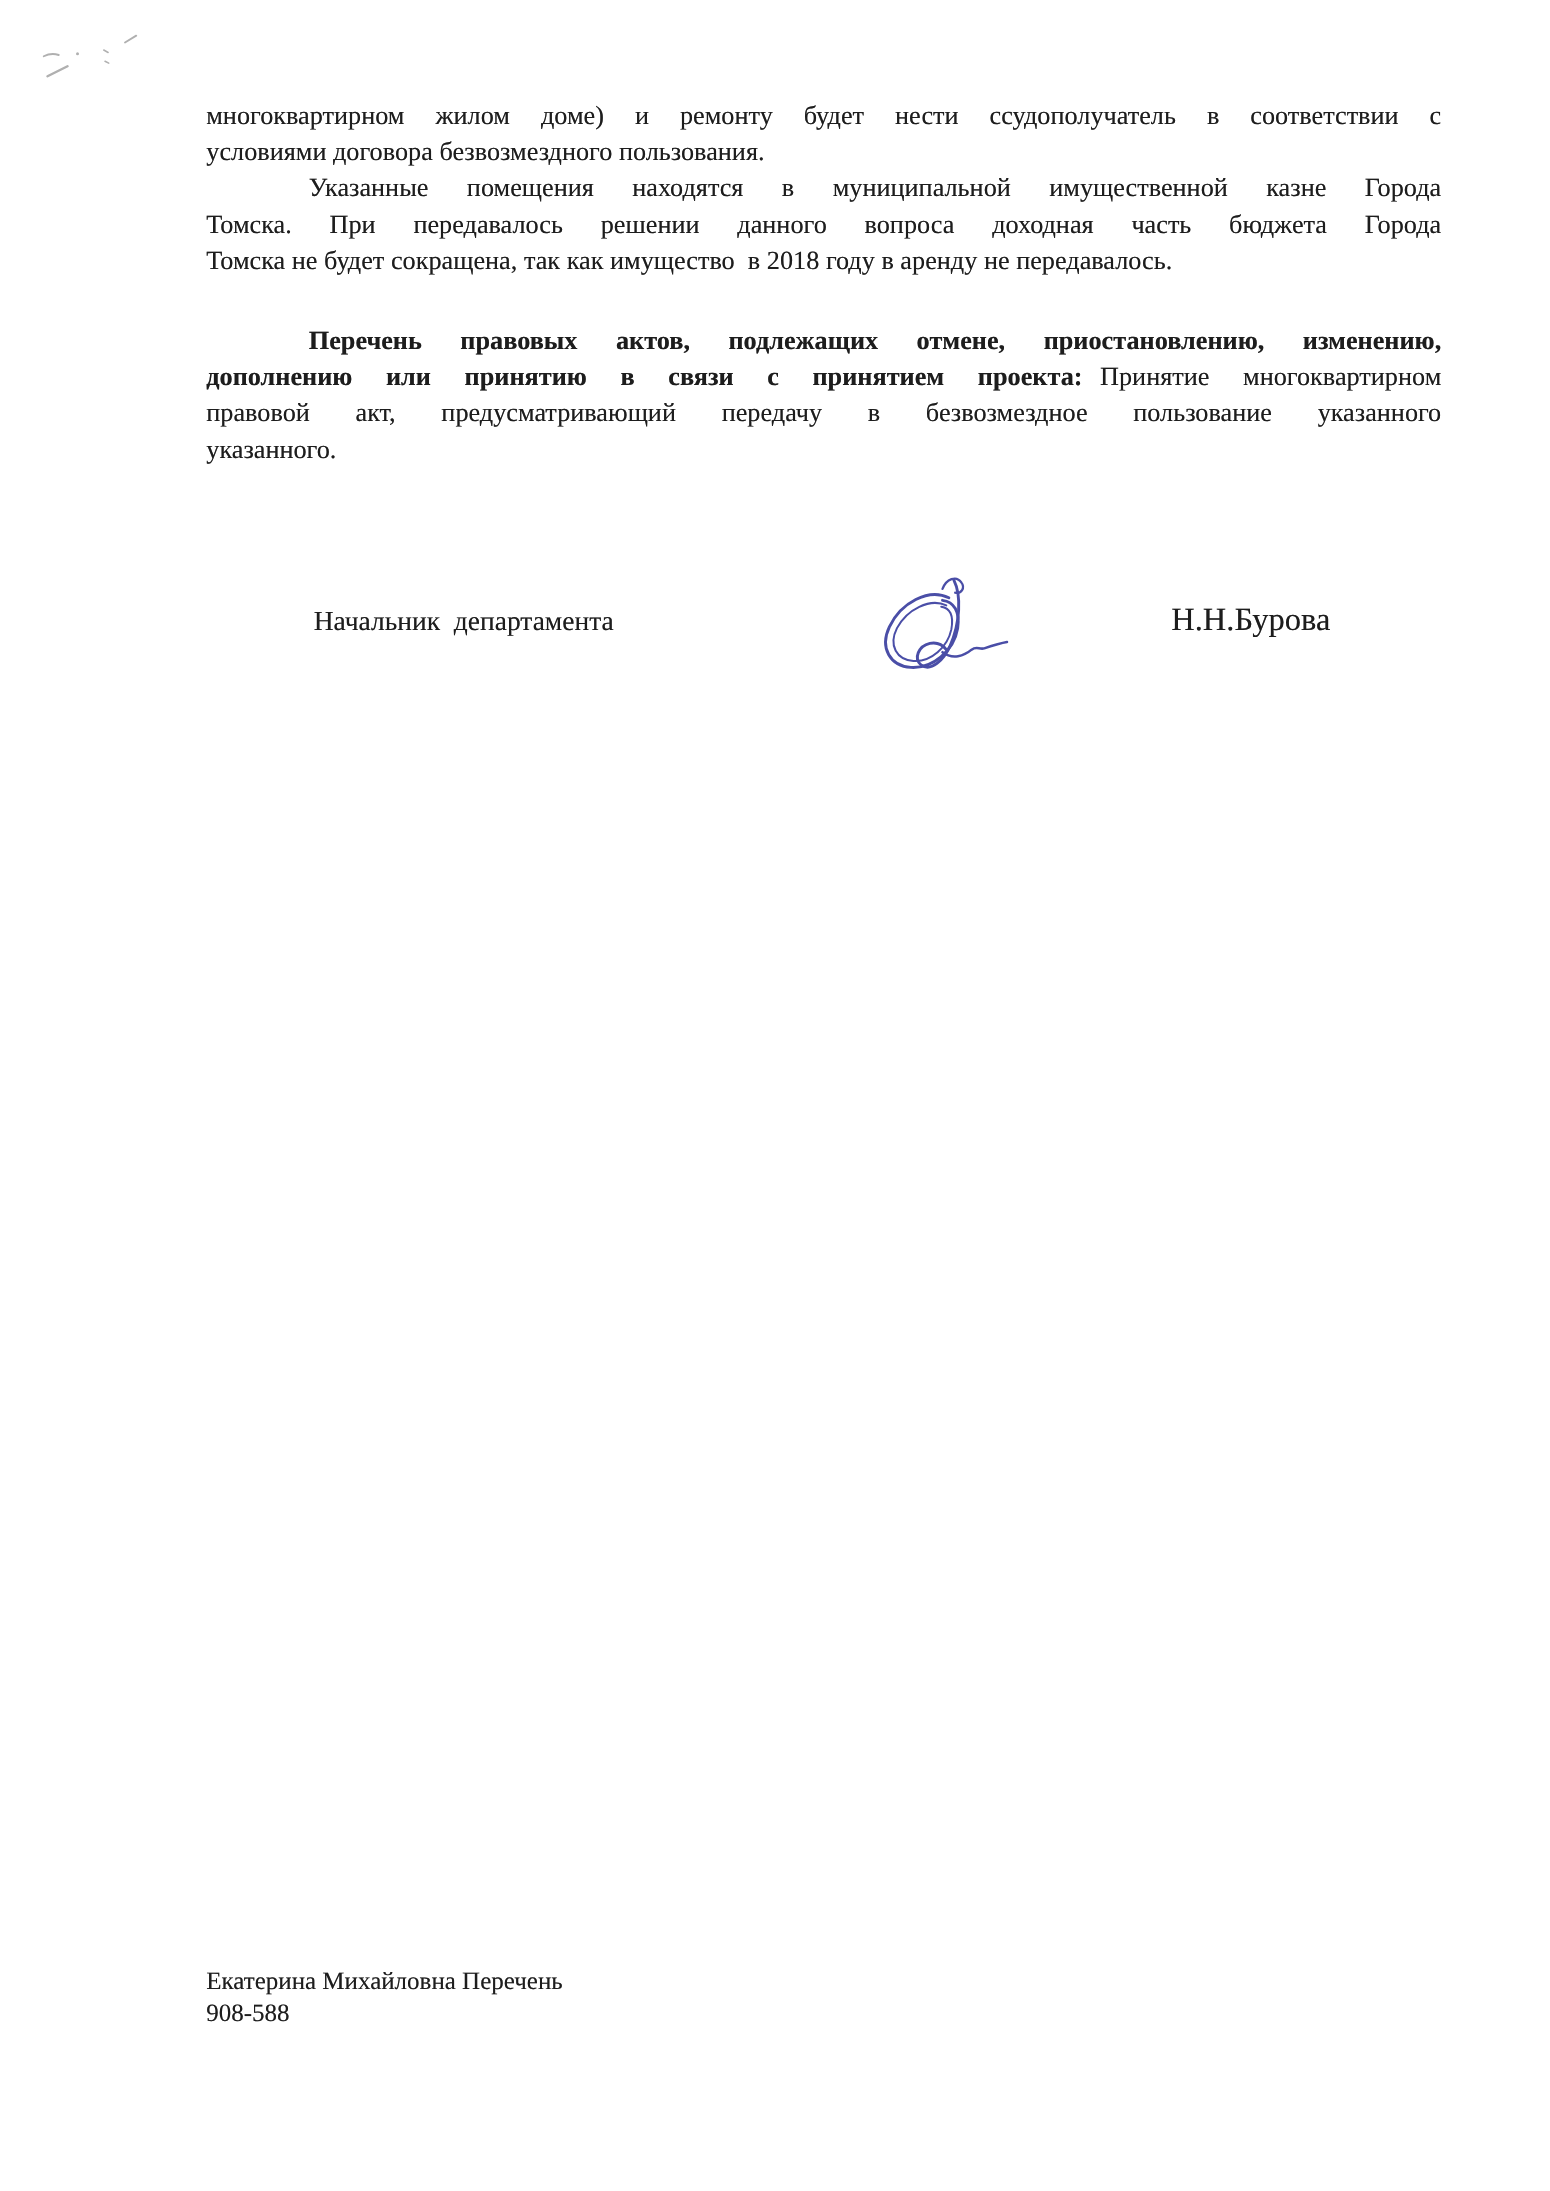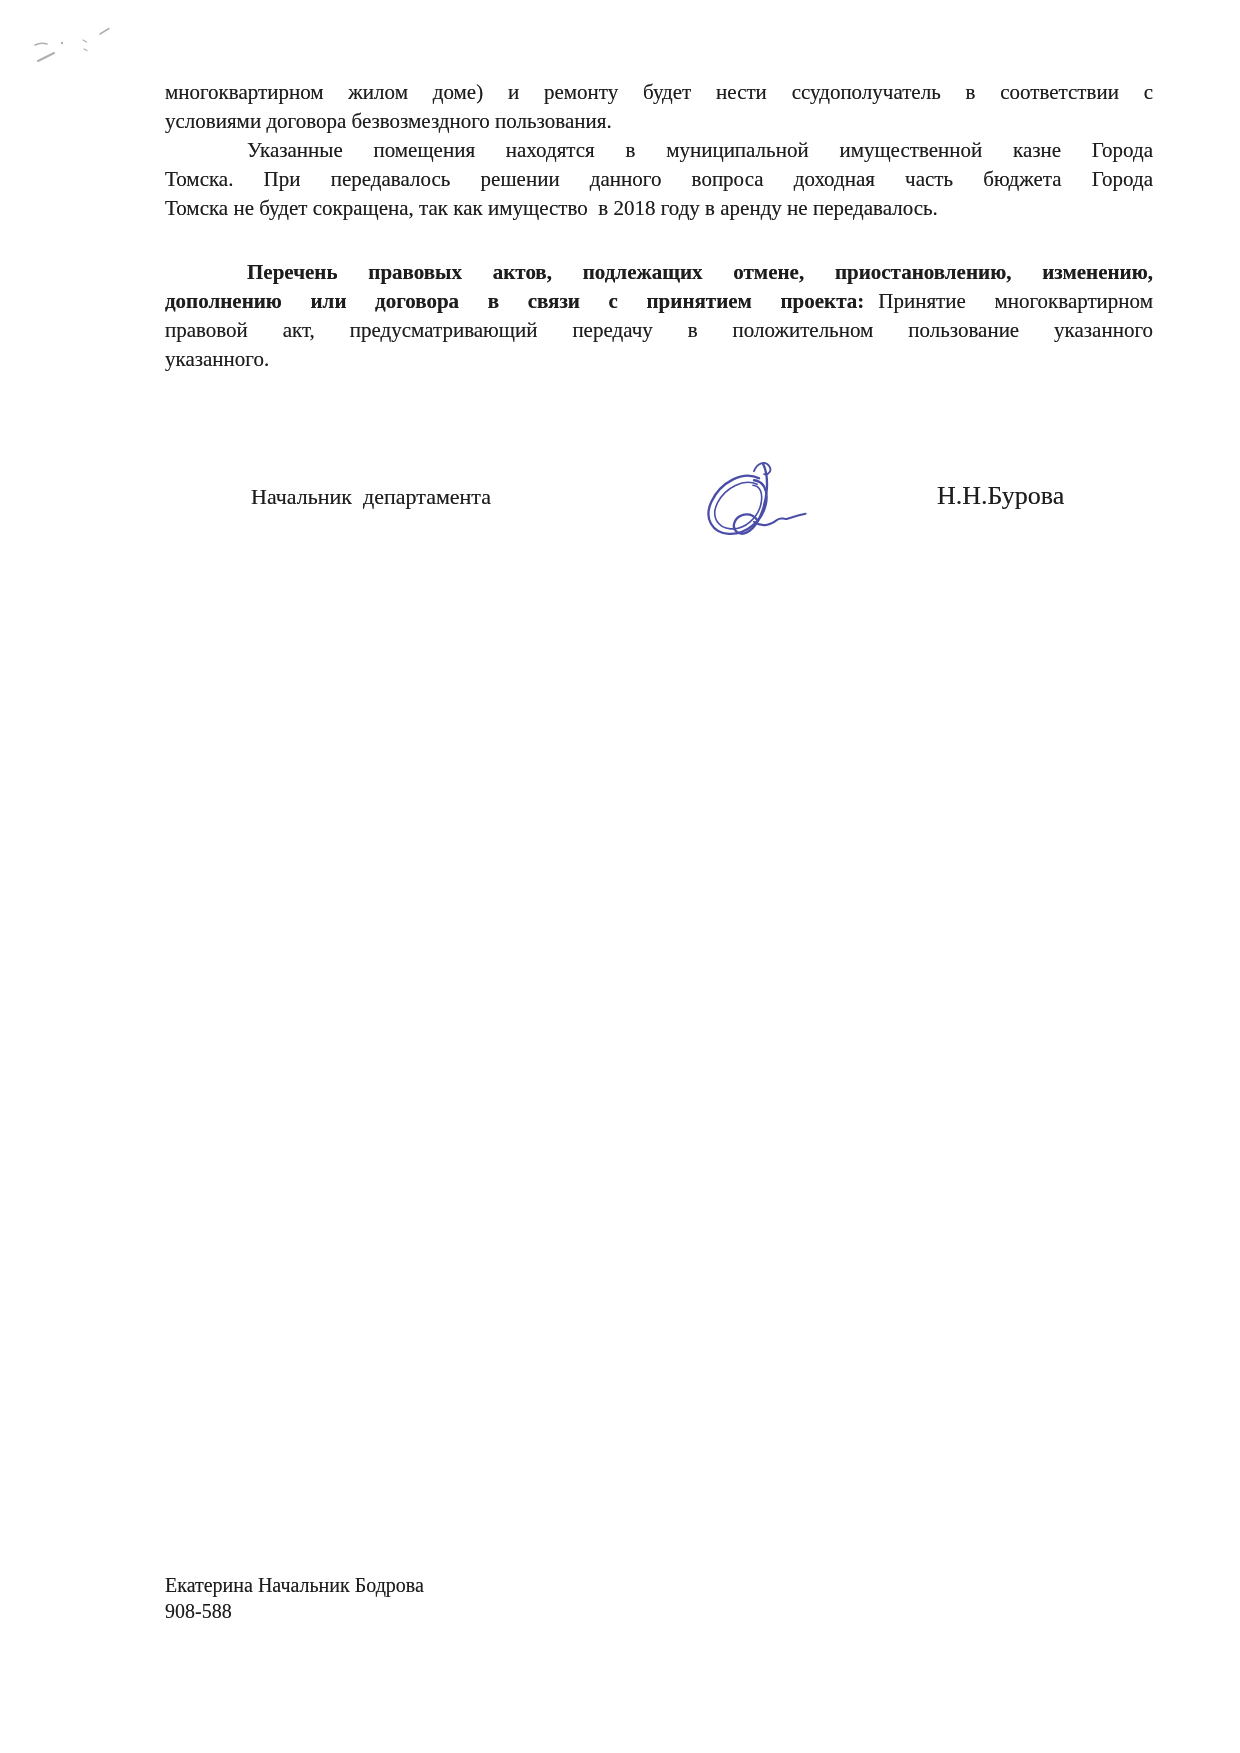--- a/index.html
+++ b/index.html
@@ -71,40 +71,40 @@
       <div class="line just indent">Указанные помещения находятся в муниципальной имущественной казне Города</div>
       <div class="line just">Томска. При передавалось решении данного вопроса доходная часть бюджета Города</div>
       <div class="line">Томска не будет сокращена, так как имущество&nbsp; в 2018 году в аренду не передавалось.</div>
     </div>
 
     <div class="para-gap"></div>
 
     <div>
       <div class="line just indent bold">Перечень правовых актов, подлежащих отмене, приостановлению, изменению,</div>
       <div class="line just">
-        <span class="bold">дополнению или договора в связи с принятием проекта:</span><span class="after-bold">Принятие многоквартирном</span>
+        <span class="bold">дополнению или принятию в связи с принятием проекта:</span><span class="after-bold">Принятие многоквартирном</span>
       </div>
-      <div class="line just">правовой акт, предусматривающий передачу в положительном пользование указанного</div>
+      <div class="line just">правовой акт, предусматривающий передачу в безвозмездное пользование указанного</div>
       <div class="line">указанного.</div>
     </div>
 
   </div>
 
   <div class="sig-role">Начальник&nbsp; департамента</div>
 
   <svg class="sig-ink" viewBox="0 0 110 85" aria-hidden="true">
     <g fill="none" stroke-width="2.3" stroke-linecap="round" opacity="0.92">
       <path d="M60,20 C44,12 22,24 13,43 C5,60 14,74 30,75 C47,76 64,62 67,44 C69,31 64,23 55,22" stroke="#3b3fa0"></path>
       <path d="M58,26 C45,20 27,29 19,44 C12,58 19,69 32,70 C46,71 59,59 62,45 C64,34 61,28 54,27" stroke-width="1.6" stroke="#3b3fa0"></path>
       <path d="M64,6 C70,18 69,40 61,58 C56,69 46,79 38,73 C32,68 36,58 45,56 C50,55 55,57 58,61" stroke="#3b3fa0"></path>
       <path d="M55,13 C58,5 66,2 70,8 C73,12 70,17 65,16" stroke-width="1.8" stroke="#3b3fa0"></path>
       <path d="M55,63 C63,69 72,66 78,61 C82,58 84,61 88,60 C94,58 100,56 106,55" stroke-width="2" stroke="#3b3fa0"></path>
     </g>
   </svg>
 
   <div class="sig-name">Н.Н.Бурова</div>
 
   <div class="footer-block">
-    <div>Екатерина Начальник Бодрова</div>
+    <div>Екатерина Михайловна Перечень</div>
     <div>908-588</div>
   </div>
 
 </div>
 
 </body></html>

